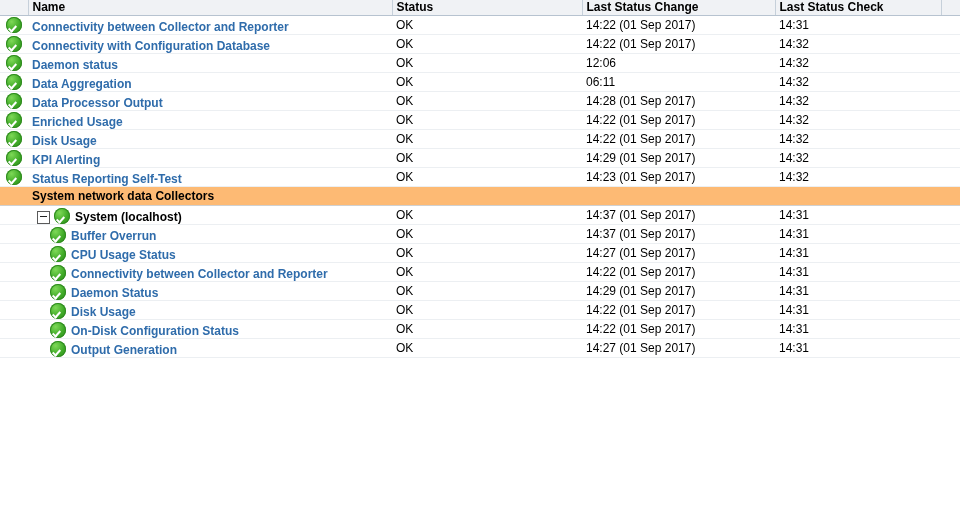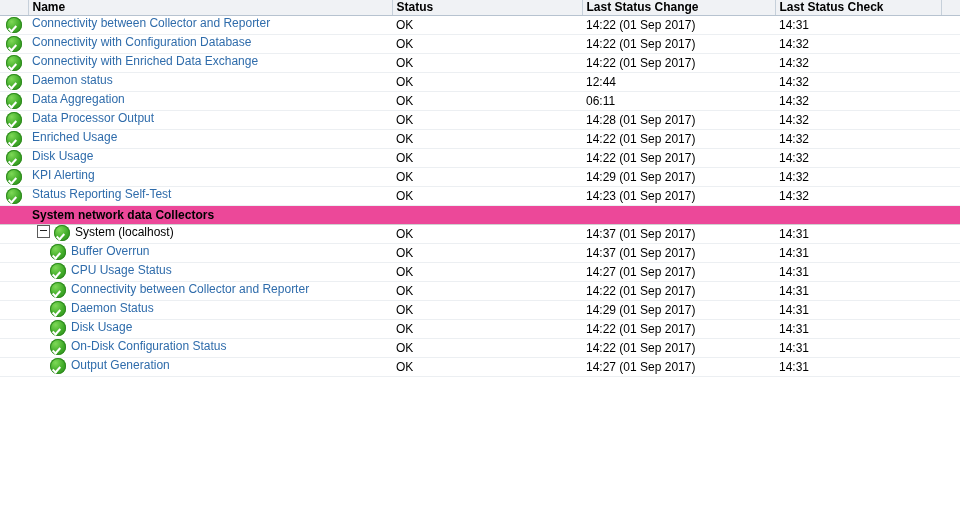--- a/index.html
+++ b/index.html
@@ -63,32 +63,33 @@
   .col-icon      { width: 28px; }
   .col-name      { width: 364px; }
   .col-status    { width: 190px; }
   .col-change    { width: 193px; }
   .col-check     { width: 166px; }
   .col-gutter    { width: 19px; }
 
   
   tr.group-row { height: 19px; }
   tr.group-row td {
-    background: #ec4899;
+    background: #fdba74;
     border-bottom: 1px solid #d0d0d0;
     border-top: 1px solid #d8d8d8;
     font-weight: bold;
     color: #000;
   }
 
   
   .name-cell {
     display: flex;
-    align-items: flex-start;
+    align-items: flex-end;
     height: 18px;
+    font-weight: bold;
   }
   .name-link {
     color: #2f6cab;
     text-decoration: none;
     cursor: pointer;
     font-size: 12px;
     line-height: 14px;
   }
   .name-plain {
     color: #000;
@@ -240,41 +241,25 @@
         <td class="col-gutter"></td>
       </tr>
       <tr class="data-row">
         <td class="col-icon">
           <span class="icon-wrap-cell">
             <span class="icon ic-ok icon-inline"></span>
           </span>
         </td>
         <td class="col-name">
           <div class="name-cell indent-1">
-            <span class="name-link">Connectivity with Enriched Data Exchange</span>
-          </div>
-        </td>
-        <td class="col-status">OK</td>
-        <td class="col-change">14:22 (01 Sep 2017)</td>
-        <td class="col-check">14:32</td>
-        <td class="col-gutter"></td>
-      </tr>
-      <tr class="data-row">
-        <td class="col-icon">
-          <span class="icon-wrap-cell">
-            <span class="icon ic-ok icon-inline"></span>
-          </span>
-        </td>
-        <td class="col-name">
-          <div class="name-cell indent-1">
             <span class="name-link">Daemon status</span>
           </div>
         </td>
         <td class="col-status">OK</td>
-        <td class="col-change">12:44</td>
+        <td class="col-change">12:06</td>
         <td class="col-check">14:32</td>
         <td class="col-gutter"></td>
       </tr>
       <tr class="data-row">
         <td class="col-icon">
           <span class="icon-wrap-cell">
             <span class="icon ic-ok icon-inline"></span>
           </span>
         </td>
         <td class="col-name">

